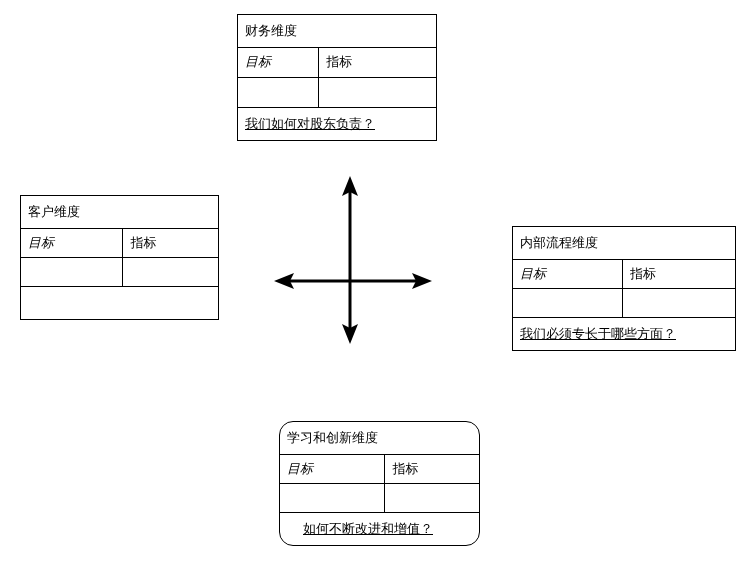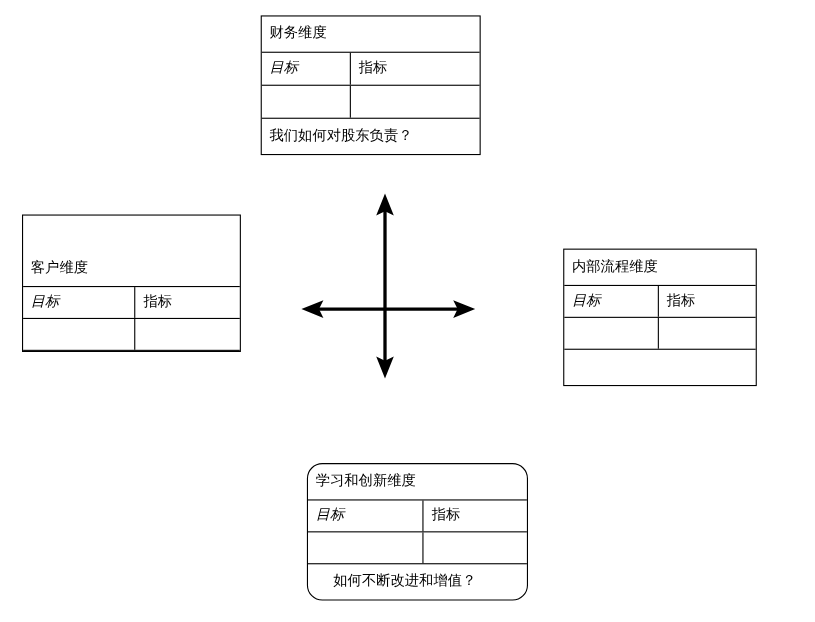--- a/index.html
+++ b/index.html
@@ -38,20 +38,21 @@
     border-bottom: 1.6px solid #000000;
   }
   .row-header {
     border-bottom: 1.6px solid #000000;
   }
   .row-data {
     border-bottom: 1.6px solid #000000;
   }
   .row-question {
     border-bottom: none;
+    text-decoration: underline;
   }
 
   .cell {
     box-sizing: border-box;
     display: flex;
     align-items: center;
     padding: 0 7px;
     font-size: 13px;
     line-height: 1.15;
     white-space: nowrap;
@@ -93,45 +94,48 @@
     </div>
     <div class="bsc-row row-data" style="height:30px;">
       <div class="cell cell-left" style="width:41%;"></div>
       <div class="cell" style="width:59%;"></div>
     </div>
     <div class="bsc-row row-question" style="flex:1 1 auto;">
       <div class="cell cell-full">我们如何对股东负责？</div>
     </div>
   </div>
 
-  <div class="bsc-box" id="box-customer" style="left:20px; top:195px; width:199px; height:125px;justify-content:flex-end;">
+  <div class="bsc-box" id="box-customer" style="left:20px; top:195px; width:199px; height:125px;">
     <div class="bsc-row row-title" style="height:33px;">
       <div class="cell cell-full">客户维度</div>
     </div>
     <div class="bsc-row row-header" style="height:29px;">
       <div class="cell cell-left" style="width:52%;">目标</div>
       <div class="cell" style="width:48%;">指标</div>
     </div>
     <div class="bsc-row row-data" style="height:29px;">
       <div class="cell cell-left" style="width:52%;"></div>
       <div class="cell" style="width:48%;"></div>
     </div>
   </div>
 
-  <div class="bsc-box" id="box-internal-process" style="left:512px; top:226px; width:176px; height:125px;">
+  <div class="bsc-box" id="box-internal-process" style="left:512px; top:226px; width:224px; height:125px;">
     <div class="bsc-row row-title" style="height:33px;">
       <div class="cell cell-full">内部流程维度</div>
     </div>
     <div class="bsc-row row-header" style="height:29px;">
       <div class="cell cell-left" style="width:49.5%;">目标</div>
       <div class="cell" style="width:50.5%;">指标</div>
     </div>
     <div class="bsc-row row-data" style="height:29px;">
       <div class="cell cell-left" style="width:49.5%;"></div>
       <div class="cell" style="width:50.5%;"></div>
+    </div>
+    <div class="bsc-row row-question" style="flex:1 1 auto;">
+      <div class="cell cell-full">我们必须专长于哪些方面？</div>
     </div>
   </div>
 
   <div class="bsc-box" id="box-learning-innovation" style="left:279px; top:421px; width:201px; height:125px;border-radius:14px;">
     <div class="bsc-row row-title" style="height:33px;">
       <div class="cell cell-full">学习和创新维度</div>
     </div>
     <div class="bsc-row row-header" style="height:29px;">
       <div class="cell cell-left" style="width:53%;">目标</div>
       <div class="cell" style="width:47%;">指标</div>

